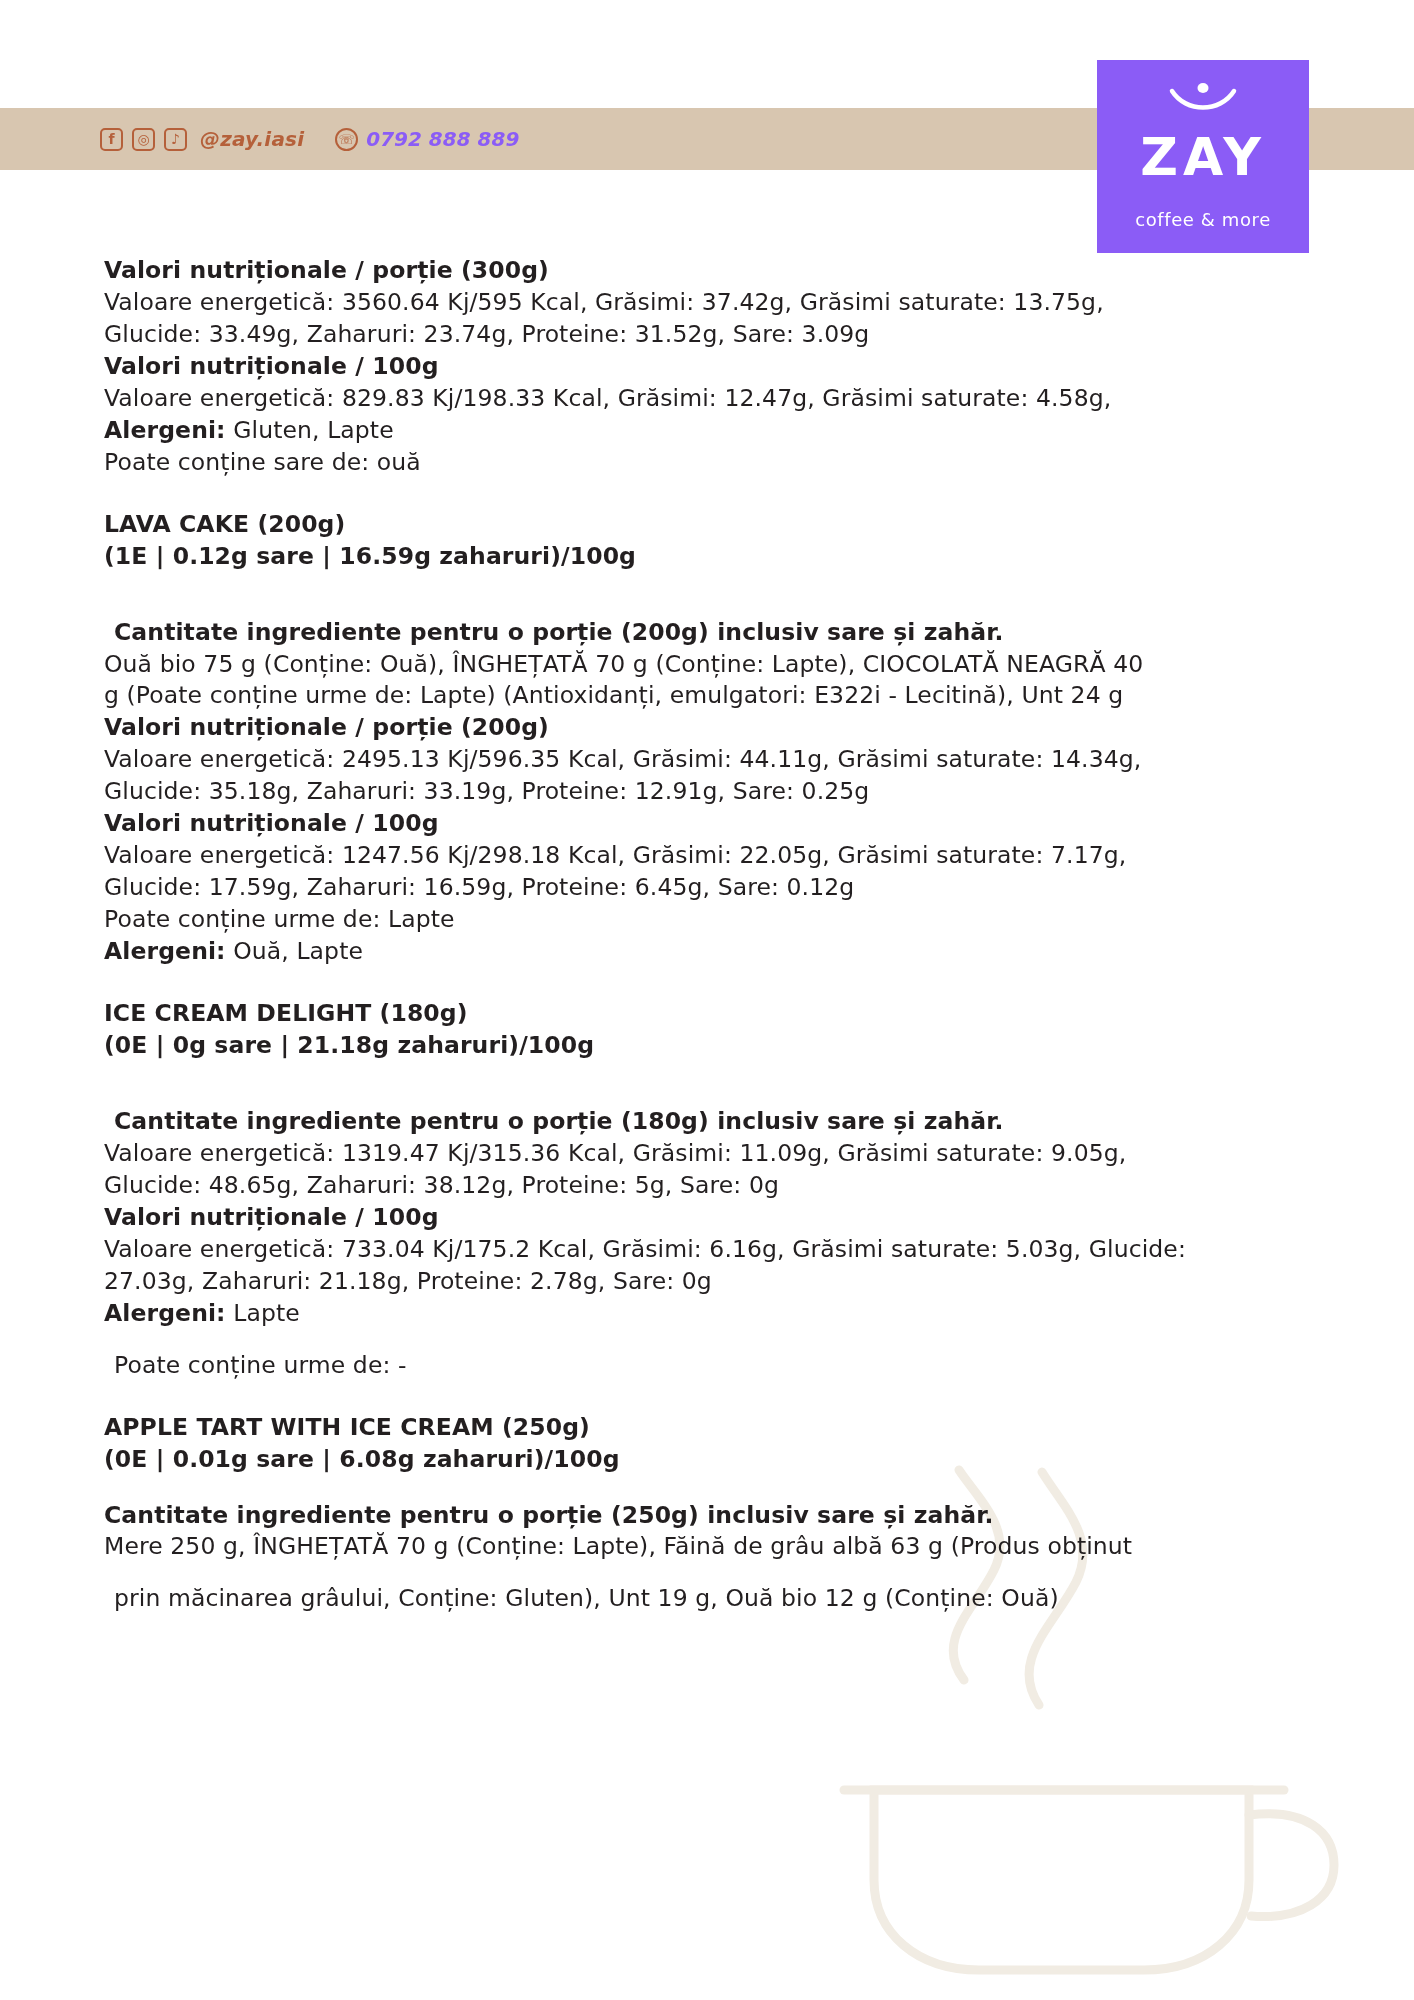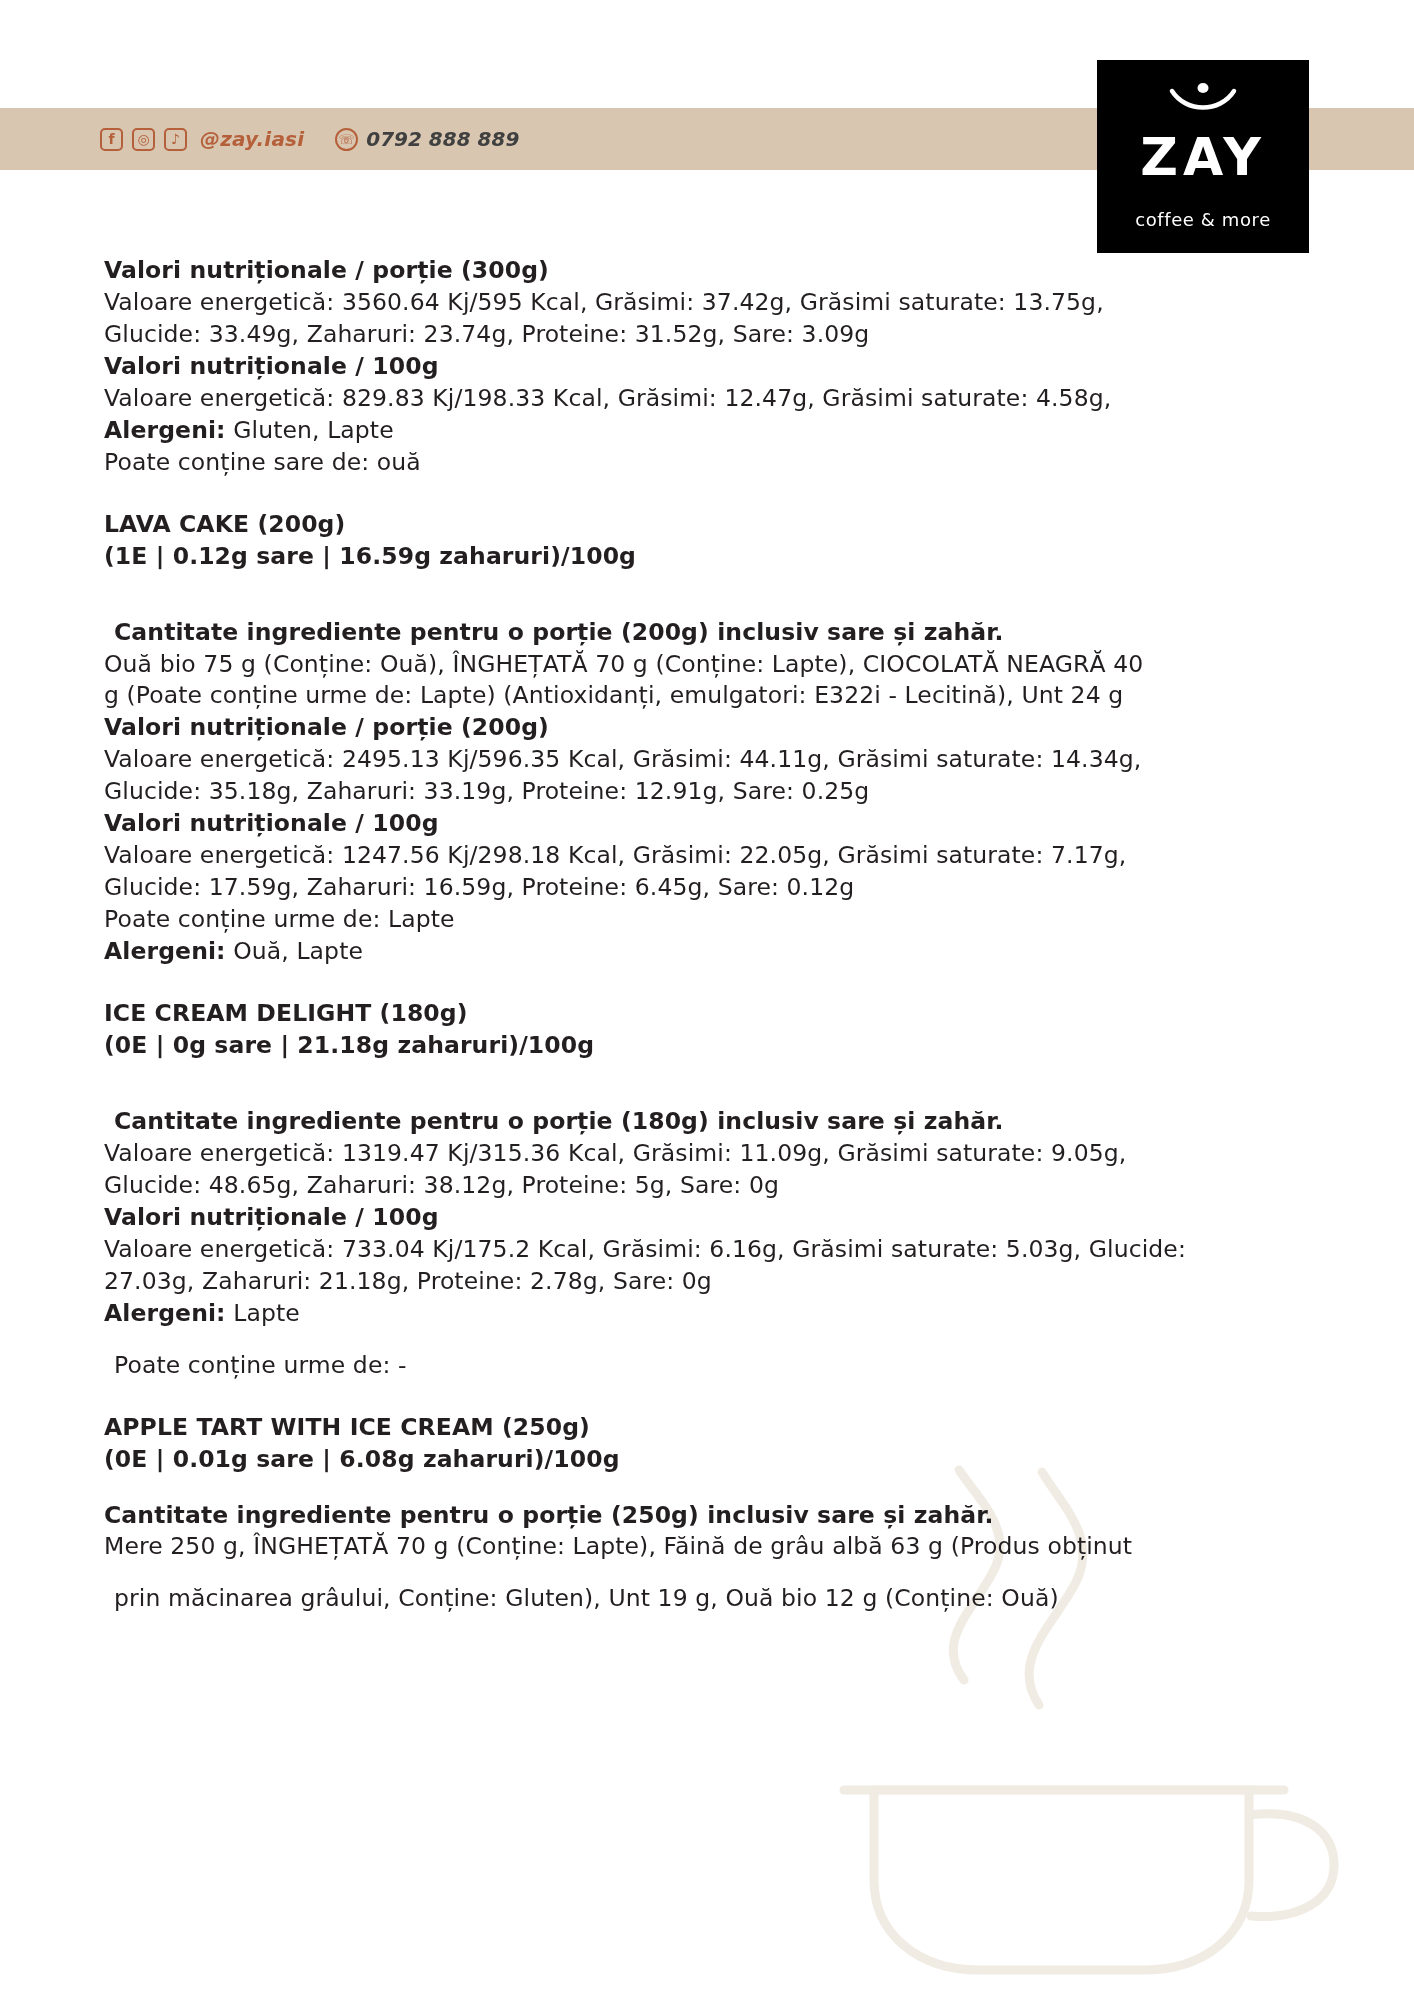--- a/index.html
+++ b/index.html
@@ -65,33 +65,33 @@
     border: 2.2px solid #b5603a;
     border-radius: 50%;
     color: #b5603a;
     display: flex;
     align-items: center;
     justify-content: center;
     font-size: 13px;
     line-height: 1;
   }
   .phone {
-    color: #404040;
+    color: #8b5cf6;
     font-weight: bold;
     font-style: italic;
     font-size: 20px;
   }
 
   .logo-box {
     position: absolute;
     top: 60px;
     left: 1097px;
     width: 212px;
     height: 193px;
-    background: #000000;
+    background: #8b5cf6;
     display: flex;
     flex-direction: column;
     align-items: center;
     justify-content: center;
     color: #ffffff;
   }
   .logo-cup { margin-bottom: 2px; }
   .logo-zay {
     font-size: 52px;
     font-weight: bold;

